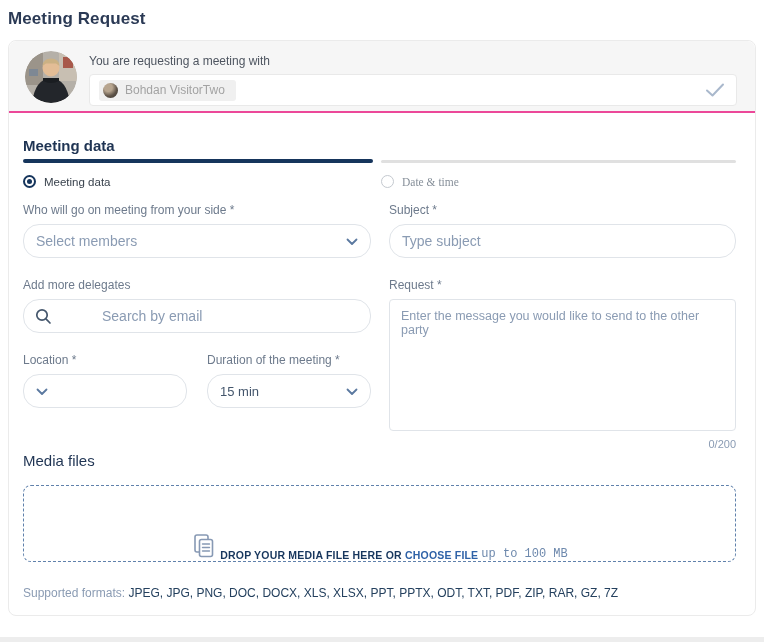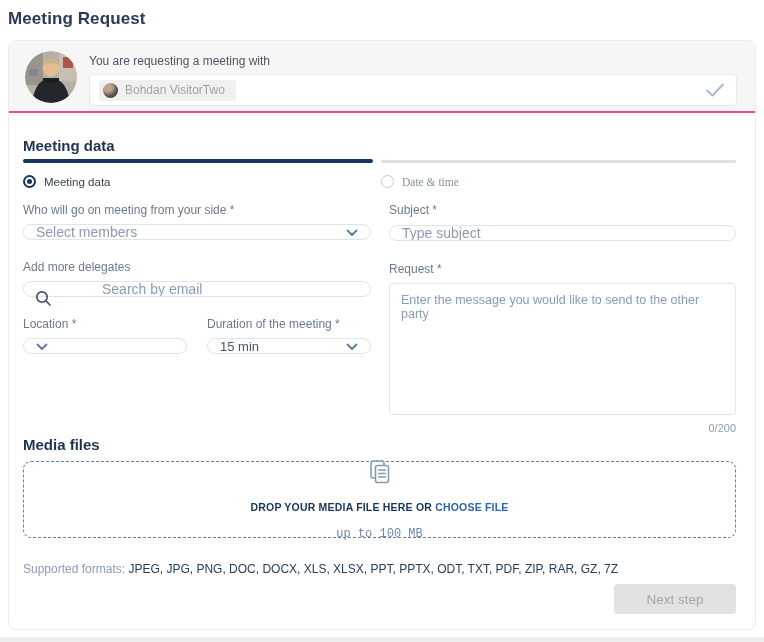--- a/index.html
+++ b/index.html
@@ -116,21 +116,21 @@
     grid-template-columns: 348px 1fr;
     column-gap: 18px;
   }
   .field-label {
     display: block;
     font-size: 12px;
     color: #6d7a8c;
     margin-bottom: 7px;
   }
   .select, .text-input, .search-box {
-    height: 16px;
+    height: 34px;
     border: 1px solid #e0e4e9;
     border-radius: 16px;
     background: #ffffff;
     width: 100%;
   }
   .select {
     display: flex;
     align-items: center;
     justify-content: space-between;
     padding: 0 12px;
@@ -174,33 +174,33 @@
   .textarea::placeholder { color: #8a9bb3; }
   .char-counter {
     text-align: right;
     font-size: 11px;
     color: #8a9bb3;
     margin-top: 3px;
   }
   
   .media-title {
     font-size: 15px;
-    font-weight: bold;
+    font-weight: normal;
     color: #1f3453;
-    margin: 2px 0 8px 0;
+    margin: 2px 0 16px 0;
   }
   .dropzone {
     height: 77px;
     border: 1px dashed #6081ab;
     border-radius: 8px;
     display: flex;
-    flex-direction: column;
-    align-items: center;
+    flex-direction: row;
+    align-items: flex-end;
     justify-content: center;
-    gap: 14px;
+    gap: 3px;
     cursor: pointer;
   }
   .dropzone .documents-icon { margin-bottom: 2px; display: inline-flex; }
   .drop-line {
     font-size: 10.5px;
     font-weight: bold;
     letter-spacing: 0.2px;
     color: #17365d;
   }
   .drop-line .choose { color: #2f62a7; cursor: pointer; }
@@ -370,19 +370,16 @@
         <span class="choose">CHOOSE FILE</span>
       </div>
       <div class="size-limit">up to 100 MB</div>
     </div>
 
     <div class="formats">
       <span class="f-label">Supported formats:</span>
       <span class="f-list">JPEG, JPG, PNG, DOC, DOCX, XLS, XLSX, PPT, PPTX, ODT, TXT, PDF, ZIP, RAR, GZ, 7Z</span>
     </div>
 
-    <div class="actions">
-      <button class="next-btn" disabled="">Next step</button>
-    </div>
   </div>
 </div>
 
 <div class="bottom-strip"></div>
 
 </body></html>

